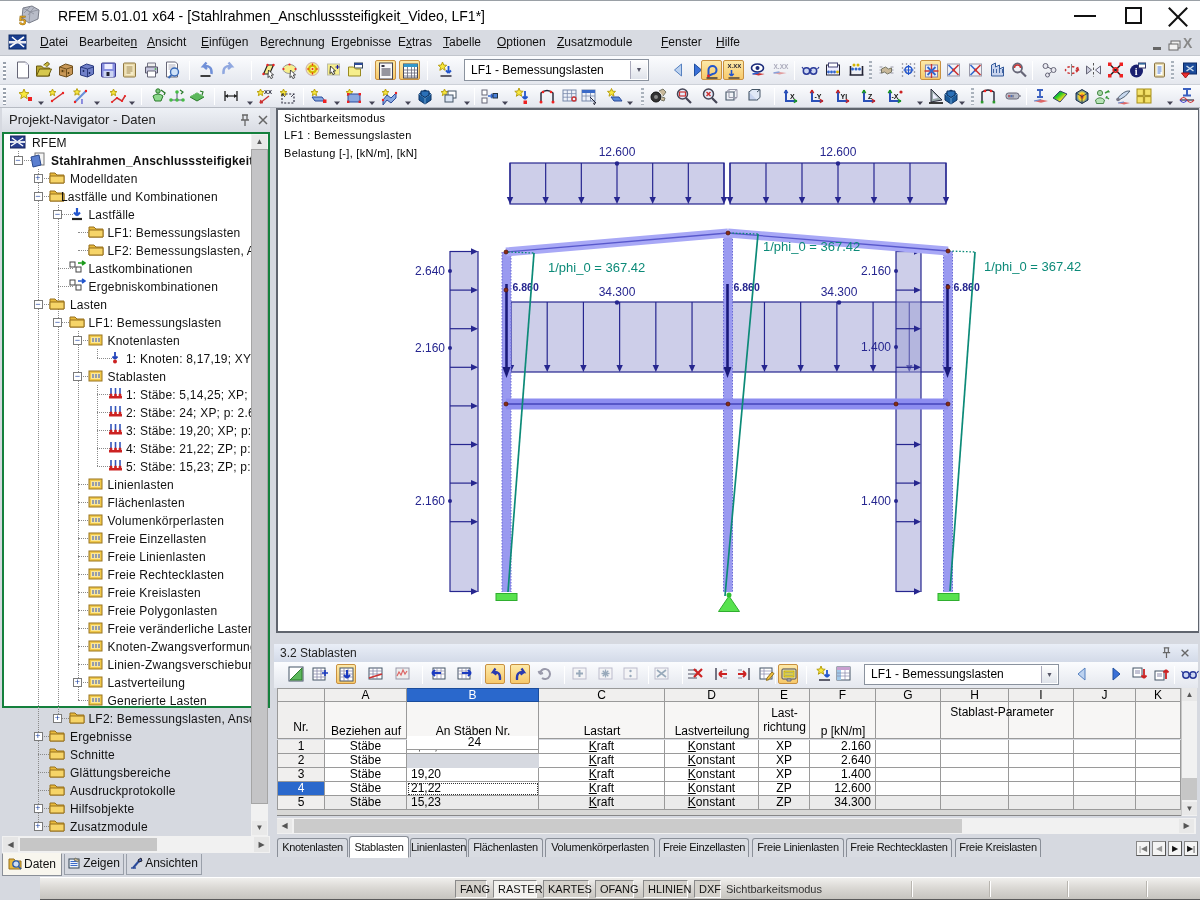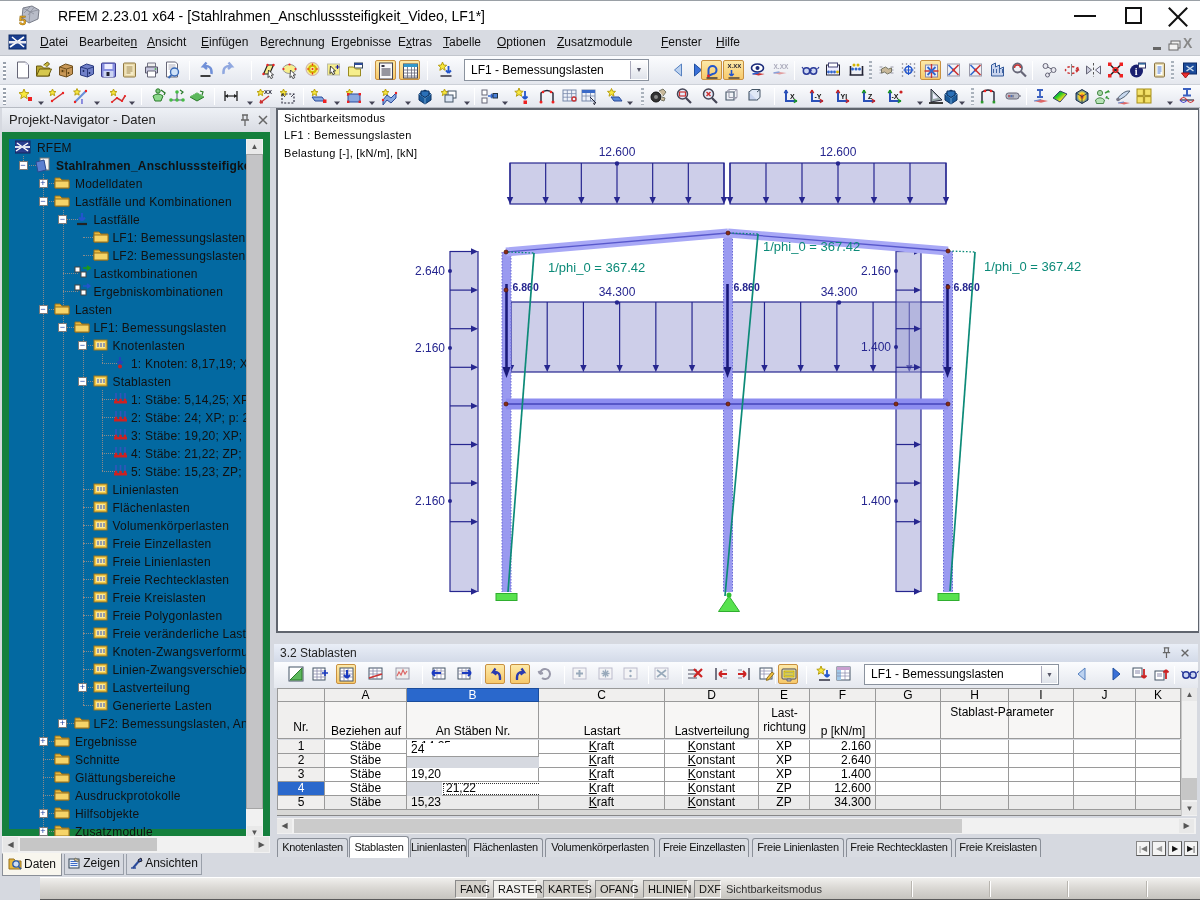--- a/index.html
+++ b/index.html
@@ -19,21 +19,21 @@
 #menubar span.mi { position:absolute; top:5px; }
 #menubar u { text-decoration:underline; }
 
 .toolbar { position:absolute; left:0; width:1200px; background:linear-gradient(#fbfcfe,#e4e7ee); }
 #toolbar1 { top:56px; height:29px; border-bottom:1px solid #cdd1d8; }
 #toolbar2 { top:85px; height:23px; border-bottom:1px solid #b7bbc3; }
 
 #nav { position:absolute; left:0; top:108px; width:272px; height:770px; background:#d6d9e0; }
 #nav-title { position:absolute; left:2px; top:0px; width:268px; height:24px; background:linear-gradient(#eef1f6,#d9dce3); font-size:13px; color:#222; }
 #nav-title .t { position:absolute; left:7px; top:4px; }
-#nav-body { position:absolute; left:2px; top:24px; width:268px; height:704px; background:#0369a1; border:7px solid #15803d; }
+#nav-body { position:absolute; left:2px; top:24px; width:268px; height:576px; background:#ffffff; border:2px solid #15803d; }
 #nav-vscroll { position:absolute; right:0px; top:0px; width:17px; height:702px; background:#f1f1f1; }
 #nav-vthumb { position:absolute; left:0px; top:15px; width:17px; height:655px; background:#c4c4c6; border:1px solid #a5a5a5; }
 #nav-hscroll { position:absolute; left:2px; top:728px; width:268px; height:17px; background:#f1f1f1; }
 #nav-tabs { position:absolute; left:0; top:745px; width:272px; height:25px; font-size:12px; color:#111; }
 #tree { position:absolute; left:3px; top:0px; width:246px; height:702px; overflow:hidden; font-size:12px; letter-spacing:0.2px; color:#111; }
 .trow { position:absolute; height:18px; line-height:18px; white-space:nowrap; }
 
 #canvas { position:absolute; left:276px; top:108px; width:923px; height:525px; background:#ffffff; border:2px solid #60656e; border-right:1px solid #60656e; }
 
 #tablepanel { position:absolute; left:272px; top:643px; width:928px; height:220px; background:#d6d9e0; }
@@ -47,21 +47,21 @@
 </style>
 </head>
 <body>
 <div id="app">
   <div id="titlebar">
     <svg style="position:absolute;left:17px;top:3px" width="25" height="25" viewBox="0 0 25 25">
         <path d="M6 4 L15 2 L22 6 L21 15 L12 19 L5 14 Z" fill="#b8bcc8" stroke="#787c88"></path>
         <path d="M6 4 L13 8 L21 6 M13 8 L12 19 M9 5.5 L17 10 M13 3 L7 9 M17 3.5 L11 11" stroke="#8a8e9a" fill="none" stroke-width="0.8"></path>
         <text x="2" y="21" font-size="13" font-weight="bold" fill="#e8a820" stroke="#906810" stroke-width="0.5" font-family="Liberation Sans">5</text>
       </svg>
-    <span class="txt">RFEM 2.23.01 x64 - [Stahlrahmen_Anschlusssteifigkeit_Video, LF1*]</span>
+    <span class="txt">RFEM 5.01.01 x64 - [Stahlrahmen_Anschlusssteifigkeit_Video, LF1*]</span>
     <div id="tb-min"></div>
       <div id="tb-max"></div>
       <div id="tb-close"></div>
   </div>
   <div id="menubar">
       <span class="mi" style="left: 40px;"><u>D</u>atei</span>
       <span class="mi" style="left: 79px;">Bearbeite<u>n</u></span>
       <span class="mi" style="left: 147px;"><u>A</u>nsicht</span>
       <span class="mi" style="left: 201px;"><u>E</u>infügen</span>
       <span class="mi" style="left: 260px;">B<u>e</u>rechnung</span>
@@ -849,21 +849,21 @@
               </svg></div>
             <span style="position:absolute;left:63px;top:1px;">Modelldaten</span>
           </div>
           <div class="trow" style="left:0;top:53px;width:260px">
             <div style="position:absolute;left:31px;top:9px;width:15px;border-top:1px dotted #8a8a8a"></div>
             <div style="position:absolute;left:26.5px;top:4.5px;width:9px;height:9px;background:#fff;border:1px solid #7a7a7a;font-size:9px;line-height:7px;text-align:center;color:#1a3f9f">−</div>
             <div style="position:absolute;left:42px;top:1px"><svg width="17" height="15">
                 <path d="M1 3 h5 l2 2 h7 v8 h-14 z" fill="#e8b93c" stroke="#97701c"></path>
                 <path d="M1 6 h14 v7 h-14 z" fill="#f6d468" stroke="#97701c"></path>
               </svg></div>
-            <span style="position:absolute;left:63px;top:1px;">Lastfälle und Kombinationen</span>
+            <span style="position:absolute;left:54px;top:1px;">Lastfälle und Kombinationen</span>
           </div>
           <div class="trow" style="left:0;top:71px;width:260px">
             <div style="position:absolute;left:50.5px;top:9px;width:15px;border-top:1px dotted #8a8a8a"></div>
             <div style="position:absolute;left:46px;top:4.5px;width:9px;height:9px;background:#fff;border:1px solid #7a7a7a;font-size:9px;line-height:7px;text-align:center;color:#1a3f9f">−</div>
             <div style="position:absolute;left:61.5px;top:1px"><svg width="17" height="15">
                 <path d="M3 13 h10" stroke="#222" stroke-width="2.2"></path>
                 <path d="M8 2 v7 M8 9.5 L5 6.5 M8 9.5 l3 -3" stroke="#2255cc" stroke-width="2.2" fill="none"></path>
               </svg></div>
             <span style="position:absolute;left:81.5px;top:1px;">Lastfälle</span>
           </div>
@@ -1618,21 +1618,21 @@
         <div style="position:absolute;left:389px;top:51.5px;width:94px;height:14.1px;background:#fff;border-right:1px solid #9a9a9a;border-bottom:1px solid #9a9a9a;text-align:center;line-height:13px;font-size:12px;"><u>K</u>onstant</div>
         <div style="position:absolute;left:483px;top:51.5px;width:51px;height:14.1px;background:#fff;border-right:1px solid #9a9a9a;border-bottom:1px solid #9a9a9a;text-align:center;line-height:13px;font-size:12px;">XP</div>
         <div style="position:absolute;left:534px;top:51.5px;width:66px;height:14.1px;background:#fff;border-right:1px solid #9a9a9a;border-bottom:1px solid #9a9a9a;text-align:right;line-height:13px;font-size:12px;padding-right:4px;">2.160</div>
         <div style="position:absolute;left:600px;top:51.5px;width:65px;height:14.1px;background:#fff;border-right:1px solid #9a9a9a;border-bottom:1px solid #9a9a9a;text-align:center;line-height:13px;font-size:12px;"></div>
         <div style="position:absolute;left:665px;top:51.5px;width:68px;height:14.1px;background:#fff;border-right:1px solid #9a9a9a;border-bottom:1px solid #9a9a9a;text-align:center;line-height:13px;font-size:12px;"></div>
         <div style="position:absolute;left:733px;top:51.5px;width:65px;height:14.1px;background:#fff;border-right:1px solid #9a9a9a;border-bottom:1px solid #9a9a9a;text-align:center;line-height:13px;font-size:12px;"></div>
         <div style="position:absolute;left:798px;top:51.5px;width:62px;height:14.1px;background:#fff;border-right:1px solid #9a9a9a;border-bottom:1px solid #9a9a9a;text-align:center;line-height:13px;font-size:12px;"></div>
         <div style="position:absolute;left:860px;top:51.5px;width:45px;height:14.1px;background:#fff;border-right:1px solid #9a9a9a;border-bottom:1px solid #9a9a9a;text-align:center;line-height:13px;font-size:12px;"></div>
         <div style="position:absolute;left:1px;top:65.6px;width:48px;height:14.1px;background:#f0efee;color:#000;border:1px solid #9a9a9a;border-top:none;text-align:center;line-height:13px;font-size:12px">2</div>
         <div style="position:absolute;left:49px;top:65.6px;width:82px;height:14.1px;background:#fff;border-right:1px solid #9a9a9a;border-bottom:1px solid #9a9a9a;text-align:center;line-height:13px;font-size:12px;">Stäbe</div>
-        <div style="position:absolute;left:131px;top:55px;width:132px;height:14.1px;background:#fff;border-right:1px solid #9a9a9a;border-bottom:1px solid #9a9a9a;text-align:left;line-height:13px;font-size:12px;padding-left:4px;">24</div>
+        <div style="position:absolute;left:131px;top:48px;width:132px;height:14.1px;background:#fff;border-right:1px solid #9a9a9a;border-bottom:1px solid #9a9a9a;text-align:center;line-height:13px;font-size:12px;padding-left:4px;">24</div>
         <div style="position:absolute;left:263px;top:65.6px;width:126px;height:14.1px;background:#fff;border-right:1px solid #9a9a9a;border-bottom:1px solid #9a9a9a;text-align:center;line-height:13px;font-size:12px;"><u>K</u>raft</div>
         <div style="position:absolute;left:389px;top:65.6px;width:94px;height:14.1px;background:#fff;border-right:1px solid #9a9a9a;border-bottom:1px solid #9a9a9a;text-align:center;line-height:13px;font-size:12px;"><u>K</u>onstant</div>
         <div style="position:absolute;left:483px;top:65.6px;width:51px;height:14.1px;background:#fff;border-right:1px solid #9a9a9a;border-bottom:1px solid #9a9a9a;text-align:center;line-height:13px;font-size:12px;">XP</div>
         <div style="position:absolute;left:534px;top:65.6px;width:66px;height:14.1px;background:#fff;border-right:1px solid #9a9a9a;border-bottom:1px solid #9a9a9a;text-align:right;line-height:13px;font-size:12px;padding-right:4px;">2.640</div>
         <div style="position:absolute;left:600px;top:65.6px;width:65px;height:14.1px;background:#fff;border-right:1px solid #9a9a9a;border-bottom:1px solid #9a9a9a;text-align:center;line-height:13px;font-size:12px;"></div>
         <div style="position:absolute;left:665px;top:65.6px;width:68px;height:14.1px;background:#fff;border-right:1px solid #9a9a9a;border-bottom:1px solid #9a9a9a;text-align:center;line-height:13px;font-size:12px;"></div>
         <div style="position:absolute;left:733px;top:65.6px;width:65px;height:14.1px;background:#fff;border-right:1px solid #9a9a9a;border-bottom:1px solid #9a9a9a;text-align:center;line-height:13px;font-size:12px;"></div>
         <div style="position:absolute;left:798px;top:65.6px;width:62px;height:14.1px;background:#fff;border-right:1px solid #9a9a9a;border-bottom:1px solid #9a9a9a;text-align:center;line-height:13px;font-size:12px;"></div>
         <div style="position:absolute;left:860px;top:65.6px;width:45px;height:14.1px;background:#fff;border-right:1px solid #9a9a9a;border-bottom:1px solid #9a9a9a;text-align:center;line-height:13px;font-size:12px;"></div>
         <div style="position:absolute;left:1px;top:79.7px;width:48px;height:14.1px;background:#f0efee;color:#000;border:1px solid #9a9a9a;border-top:none;text-align:center;line-height:13px;font-size:12px">3</div>
@@ -1642,21 +1642,21 @@
         <div style="position:absolute;left:389px;top:79.7px;width:94px;height:14.1px;background:#fff;border-right:1px solid #9a9a9a;border-bottom:1px solid #9a9a9a;text-align:center;line-height:13px;font-size:12px;"><u>K</u>onstant</div>
         <div style="position:absolute;left:483px;top:79.7px;width:51px;height:14.1px;background:#fff;border-right:1px solid #9a9a9a;border-bottom:1px solid #9a9a9a;text-align:center;line-height:13px;font-size:12px;">XP</div>
         <div style="position:absolute;left:534px;top:79.7px;width:66px;height:14.1px;background:#fff;border-right:1px solid #9a9a9a;border-bottom:1px solid #9a9a9a;text-align:right;line-height:13px;font-size:12px;padding-right:4px;">1.400</div>
         <div style="position:absolute;left:600px;top:79.7px;width:65px;height:14.1px;background:#fff;border-right:1px solid #9a9a9a;border-bottom:1px solid #9a9a9a;text-align:center;line-height:13px;font-size:12px;"></div>
         <div style="position:absolute;left:665px;top:79.7px;width:68px;height:14.1px;background:#fff;border-right:1px solid #9a9a9a;border-bottom:1px solid #9a9a9a;text-align:center;line-height:13px;font-size:12px;"></div>
         <div style="position:absolute;left:733px;top:79.7px;width:65px;height:14.1px;background:#fff;border-right:1px solid #9a9a9a;border-bottom:1px solid #9a9a9a;text-align:center;line-height:13px;font-size:12px;"></div>
         <div style="position:absolute;left:798px;top:79.7px;width:62px;height:14.1px;background:#fff;border-right:1px solid #9a9a9a;border-bottom:1px solid #9a9a9a;text-align:center;line-height:13px;font-size:12px;"></div>
         <div style="position:absolute;left:860px;top:79.7px;width:45px;height:14.1px;background:#fff;border-right:1px solid #9a9a9a;border-bottom:1px solid #9a9a9a;text-align:center;line-height:13px;font-size:12px;"></div>
         <div style="position:absolute;left:1px;top:93.8px;width:48px;height:14.1px;background:#2a68cc;color:#fff;border:1px solid #9a9a9a;border-top:none;text-align:center;line-height:13px;font-size:12px">4</div>
         <div style="position:absolute;left:49px;top:93.8px;width:82px;height:14.1px;background:#fff;border-right:1px solid #9a9a9a;border-bottom:1px solid #9a9a9a;text-align:center;line-height:13px;font-size:12px;">Stäbe</div>
-        <div style="position:absolute;left:131px;top:93.8px;width:132px;height:14.1px;background:#fff;border-right:1px solid #9a9a9a;border-bottom:1px solid #9a9a9a;outline:1px dotted #333;outline-offset:-2px;text-align:left;line-height:13px;font-size:12px;padding-left:4px;margin-left:35px;">21,22</div>
+        <div style="position:absolute;left:131px;top:93.8px;width:132px;height:14.1px;background:#fff;border-right:1px solid #9a9a9a;border-bottom:1px solid #9a9a9a;outline:1px dotted #333;outline-offset:-2px;text-align:left;line-height:13px;font-size:12px;padding-left:4px;">21,22</div>
         <div style="position:absolute;left:263px;top:93.8px;width:126px;height:14.1px;background:#fff;border-right:1px solid #9a9a9a;border-bottom:1px solid #9a9a9a;text-align:center;line-height:13px;font-size:12px;"><u>K</u>raft</div>
         <div style="position:absolute;left:389px;top:93.8px;width:94px;height:14.1px;background:#fff;border-right:1px solid #9a9a9a;border-bottom:1px solid #9a9a9a;text-align:center;line-height:13px;font-size:12px;"><u>K</u>onstant</div>
         <div style="position:absolute;left:483px;top:93.8px;width:51px;height:14.1px;background:#fff;border-right:1px solid #9a9a9a;border-bottom:1px solid #9a9a9a;text-align:center;line-height:13px;font-size:12px;">ZP</div>
         <div style="position:absolute;left:534px;top:93.8px;width:66px;height:14.1px;background:#fff;border-right:1px solid #9a9a9a;border-bottom:1px solid #9a9a9a;text-align:right;line-height:13px;font-size:12px;padding-right:4px;">12.600</div>
         <div style="position:absolute;left:600px;top:93.8px;width:65px;height:14.1px;background:#fff;border-right:1px solid #9a9a9a;border-bottom:1px solid #9a9a9a;text-align:center;line-height:13px;font-size:12px;"></div>
         <div style="position:absolute;left:665px;top:93.8px;width:68px;height:14.1px;background:#fff;border-right:1px solid #9a9a9a;border-bottom:1px solid #9a9a9a;text-align:center;line-height:13px;font-size:12px;"></div>
         <div style="position:absolute;left:733px;top:93.8px;width:65px;height:14.1px;background:#fff;border-right:1px solid #9a9a9a;border-bottom:1px solid #9a9a9a;text-align:center;line-height:13px;font-size:12px;"></div>
         <div style="position:absolute;left:798px;top:93.8px;width:62px;height:14.1px;background:#fff;border-right:1px solid #9a9a9a;border-bottom:1px solid #9a9a9a;text-align:center;line-height:13px;font-size:12px;"></div>
         <div style="position:absolute;left:860px;top:93.8px;width:45px;height:14.1px;background:#fff;border-right:1px solid #9a9a9a;border-bottom:1px solid #9a9a9a;text-align:center;line-height:13px;font-size:12px;"></div>
         <div style="position:absolute;left:1px;top:107.9px;width:48px;height:14.1px;background:#f0efee;color:#000;border:1px solid #9a9a9a;border-top:none;text-align:center;line-height:13px;font-size:12px">5</div>

